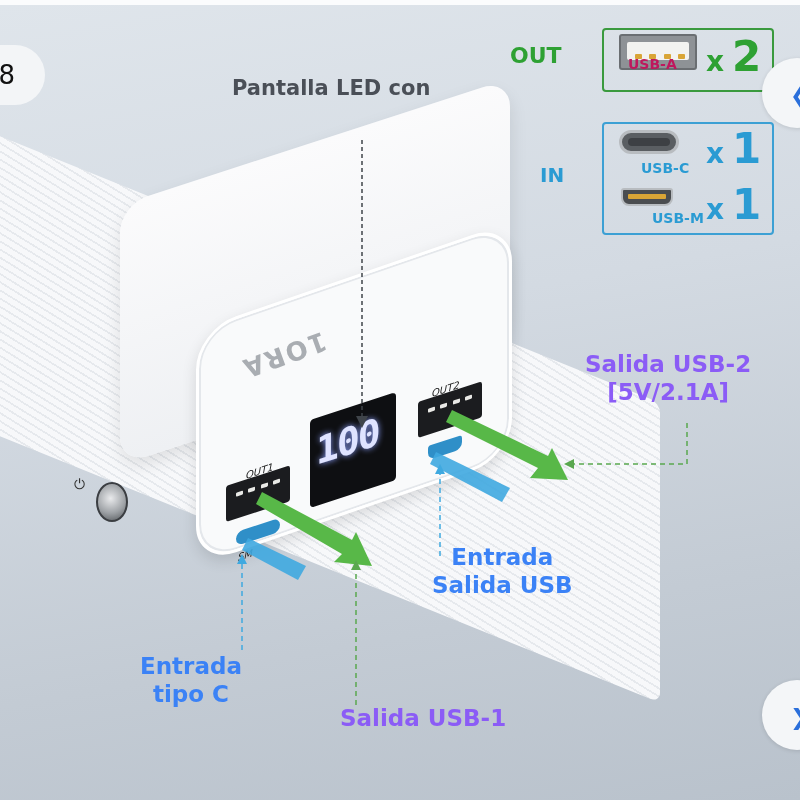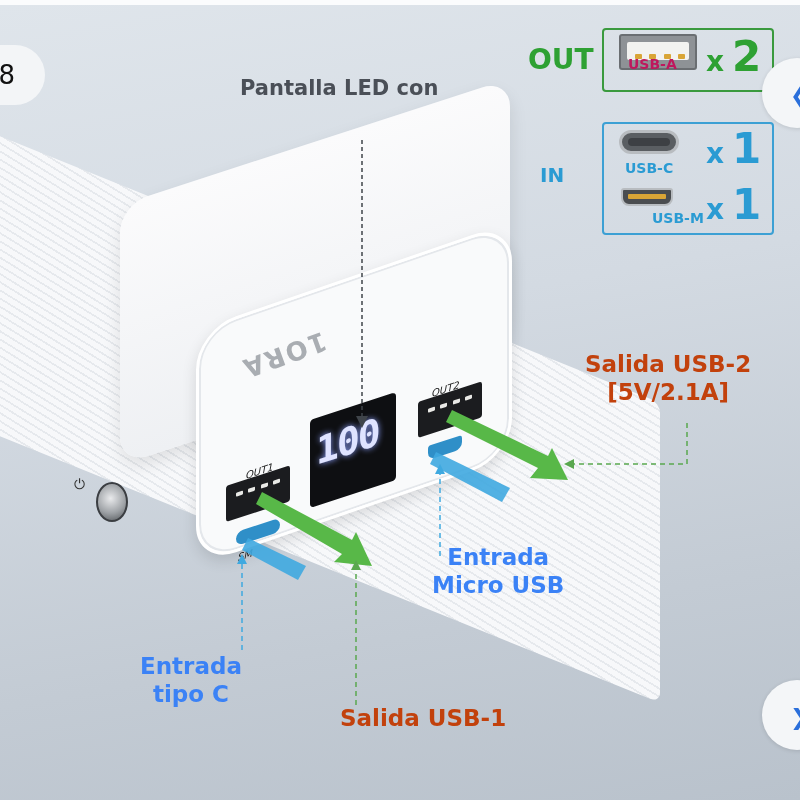--- a/index.html
+++ b/index.html
@@ -12,26 +12,26 @@
              background:#f3f5f7; display:flex; align-items:center; justify-content:flex-end; padding-right:30px; box-sizing:border-box;
              font-size:26px; color:#111; font-weight:500; }
   .nav-btn { position:absolute; width:70px; height:70px; border-radius:50%; background:#f4f6f8;
              box-shadow:0 1px 4px rgba(0,0,0,0.12); }
   .nav-btn .glyph { position:absolute; left:28px; top:25px; color:#2a6fdb; font-size:22px; font-weight:bold; }
   .nav-prev { left:762px; top:58px; }
   .nav-next { left:762px; top:680px; }
 
   .label { position:absolute; font-family:"DejaVu Sans", sans-serif; font-weight:bold; line-height:1.22; text-align:center; white-space:nowrap; }
   .lbl-gray { color:#4a4f57; font-size:21px; }
-  .lbl-green { color:#c2410c; font-size:23px; }
+  .lbl-green { color:#8b5cf6; font-size:23px; }
   .lbl-blue { color:#3b82f6; font-size:23px; }
 
   .spec-out { position:absolute; left:602px; top:28px; width:172px; height:64px; border:2px solid #3a9a3e; border-radius:4px; box-sizing:border-box; }
   .spec-in { position:absolute; left:602px; top:122px; width:172px; height:113px; border:2px solid #3ca0d4; border-radius:4px; box-sizing:border-box; }
-  .out-word { position:absolute; left:528px; top:43px; color:#2ea133; font-size:28px; font-weight:bold; }
+  .out-word { position:absolute; left:510px; top:43px; color:#2ea133; font-size:22px; font-weight:bold; }
   .in-word { position:absolute; left:540px; top:163px; color:#2a9bd3; font-size:20px; font-weight:bold; }
   .mult { position:absolute; font-weight:bold; }
   .mult .x { font-size:28px; }
   .mult .n { font-size:42px; margin-left:8px; }
   .small-lbl { position:absolute; font-size:14px; font-weight:bold; }
 
   .usb-a { position:absolute; left:619px; top:34px; width:78px; height:36px; background:#8e9296; border:2px solid #6a6e72; border-radius:3px; box-sizing:border-box; }
   .usb-a .inner { position:absolute; left:6px; top:6px; width:62px; height:18px; background:#f2f2f0; border-radius:2px; }
   .usb-a .pins { position:absolute; left:14px; top:18px; width:50px; height:6px; display:flex; justify-content:space-between; }
   .pin { width:7px; height:5px; background:#d9a536; border-radius:1px; }
@@ -131,21 +131,21 @@
     <polygon points="237,564 247,564 242,554" fill="#3fa9e0"></polygon>
     <polygon points="435,474 445,474 440,464" fill="#3fa9e0"></polygon>
     <g stroke="#5aa84f" stroke-width="1.5" stroke-dasharray="5,4" fill="none">
       <line x1="356" y1="705" x2="356" y2="566"></line>
       <polyline points="687,423 687,464 570,464"></polyline>
     </g>
     <polygon points="351,570 361,570 356,560" fill="#5aa84f"></polygon>
     <polygon points="574,459 574,469 564,464" fill="#5aa84f"></polygon>
   </svg>
 
-  <div class="label lbl-gray" style="left:232px;top:76px;margin-left:8px;">
+  <div class="label lbl-gray" style="left:232px;top:76px;">
     <div>Pantalla LED con</div>
   </div>
 
   <div class="out-word">OUT</div>
   <div class="spec-out"></div>
   <div class="usb-a">
       <div class="inner"></div>
       <div class="pins">
         <div class="pin"></div>
         <div class="pin"></div>
@@ -156,39 +156,39 @@
   <div class="small-lbl" style="left:628px;top:56px;color:#be185d;">USB-A</div>
   <div class="mult" style="left:706px;top:32px;color:#2ea133;">
     <span class="x">x</span><span class="n">2</span>
   </div>
 
   <div class="in-word">IN</div>
   <div class="spec-in"></div>
   <div class="usb-c">
       <div class="inner"></div>
     </div>
-  <div class="small-lbl" style="left:625px;top:160px;color:#2a9bd3;">USB-C</div>
+  <div class="small-lbl" style="left:641px;top:160px;color:#2a9bd3;">USB-C</div>
   <div class="mult" style="left:706px;top:124px;color:#2a9bd3;">
     <span class="x">x</span><span class="n">1</span>
   </div>
   <div class="usb-m">
       <div class="inner"></div>
     </div>
   <div class="small-lbl" style="left:620px;top:210px;color:#2a9bd3;margin-left:32px;">USB-M</div>
   <div class="mult" style="left:706px;top:180px;color:#2a9bd3;">
     <span class="x">x</span><span class="n">1</span>
   </div>
 
   <div class="label lbl-green" style="left:585px;top:350px;">
     <div>Salida USB-2</div>
     <div>[5V/2.1A]</div>
   </div>
   <div class="label lbl-blue" style="left:432px;top:543px;">
     <div>Entrada</div>
-    <div>Micro USB</div>
+    <div>Salida USB</div>
   </div>
   <div class="label lbl-blue" style="left:140px;top:652px;">
     <div>Entrada</div>
     <div>tipo C</div>
   </div>
   <div class="label lbl-green" style="left:340px;top:704px;">
     <div>Salida USB-1</div>
   </div>
 
   <div class="counter">

